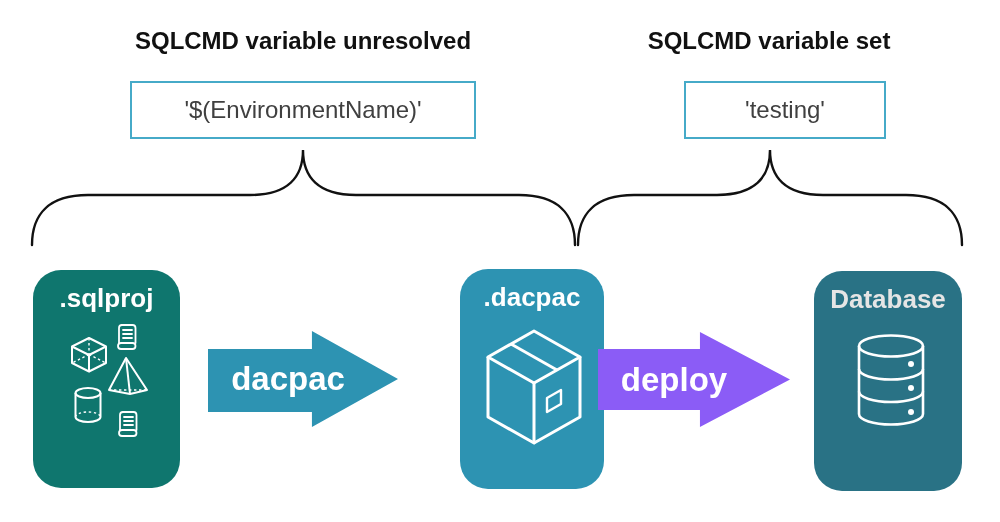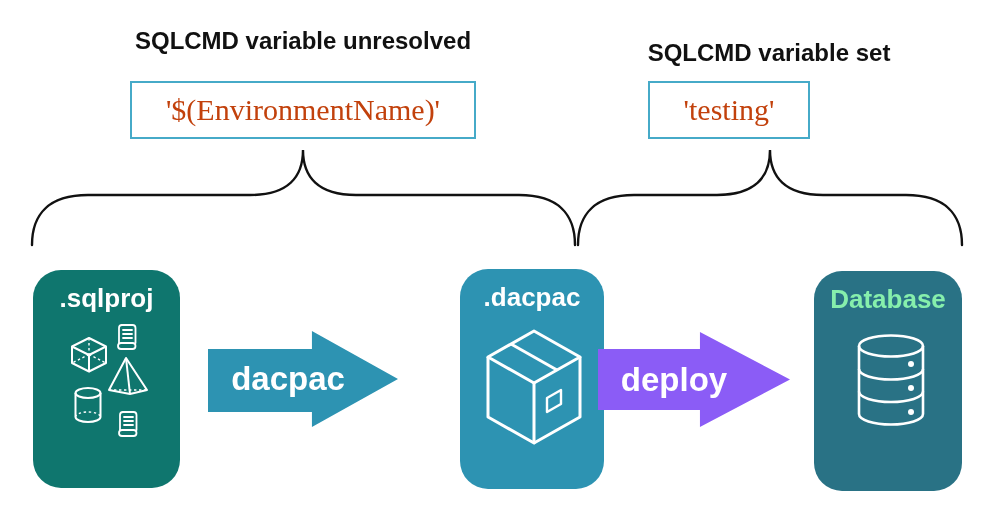--- a/index.html
+++ b/index.html
@@ -1,28 +1,28 @@
 <!DOCTYPE html>
 <html><head>
 <meta charset="utf-8">
 <style>
   html, body { margin: 0; padding: 0; background: #ffffff; }
   body { font-family: "Liberation Sans", sans-serif; }
   .canvas { position: relative; width: 1000px; height: 522px; background: #ffffff; overflow: hidden; }
 
   .heading { position: absolute; top: 29px; font-weight: bold; font-size: 24px; line-height: 1; color: #111111; text-align: center; }
   .heading-left  { left: 113px; width: 380px; }
-  .heading-right { left: 638px; width: 262px; margin-top: 12px; }
+  .heading-right { left: 638px; width: 262px; }
 
   .codebox { position: absolute; top: 81px; height: 58px; box-sizing: border-box;
              border: 2.5px solid #46AAC8; background: #ffffff;
              display: flex; align-items: center; justify-content: center; }
   .codebox-left  { left: 130px; width: 346px; }
-  .codebox-right { left: 648px; width: 162px; }
-  .codebox code { font-family: Liberation Serif, serif; font-size: 30px; color: #c2410c; white-space: pre; }
+  .codebox-right { left: 684px; width: 202px; }
+  .codebox code { font-family: Liberation Sans, sans-serif; font-size: 24px; color: #404040; white-space: pre; }
 
   .braces-svg { position: absolute; left: 0; top: 145px; }
 
   .node { position: absolute; border-radius: 28px; }
   .node-sqlproj  { left: 33px;  top: 270px; width: 147px; height: 218px; }
   .node-dacpac   { left: 426px; top: 269px; width: 144px; height: 220px; }
   .node-database { left: 814px; top: 271px; width: 148px; height: 220px; }
   .node-label { position: absolute; top: 14px; left: 0; width: 100%; text-align: center;
                 color: #ffffff; font-weight: bold; font-size: 26px; line-height: 1.1; }
 
@@ -133,21 +133,21 @@
         <path d="M66 73 l14 -8 v14 l-14 8 z" stroke-width="2.4"></path>
       </svg>
     </div>
   </div>
 
   <div class="arrow arrow-deploy" style="background-color: #8b5cf6;">
     <div class="arrow-label" style="color: rgb(255, 255, 255);">deploy</div>
   </div>
 
   <div class="node node-database" style="background-color: rgb(41, 114, 133);">
-    <div class="node-label" style="color: #86efac;">Database</div>
+    <div class="node-label" style="color: #e5e5e5;">Database</div>
 
     <div class="icon icon-database">
       <svg width="72" height="94" viewBox="0 0 72 94" fill="none" stroke="#ffffff" stroke-width="2.6" style="stroke: rgb(255, 255, 255);">
         <ellipse cx="36" cy="13" rx="32" ry="10.5"></ellipse>
         <path d="M4 13 V81 M68 13 V81"></path>
         <path d="M4 81 a32 10.5 0 0 0 64 0"></path>
         <path d="M4 36 a32 10.5 0 0 0 64 0"></path>
         <path d="M4 58.5 a32 10.5 0 0 0 64 0"></path>
         <circle cx="56" cy="31" r="3" stroke="none" fill="#ffffff" style="fill: rgb(255, 255, 255);"></circle>
         <circle cx="56" cy="55" r="3" stroke="none" fill="#ffffff" style="fill: rgb(255, 255, 255);"></circle>

